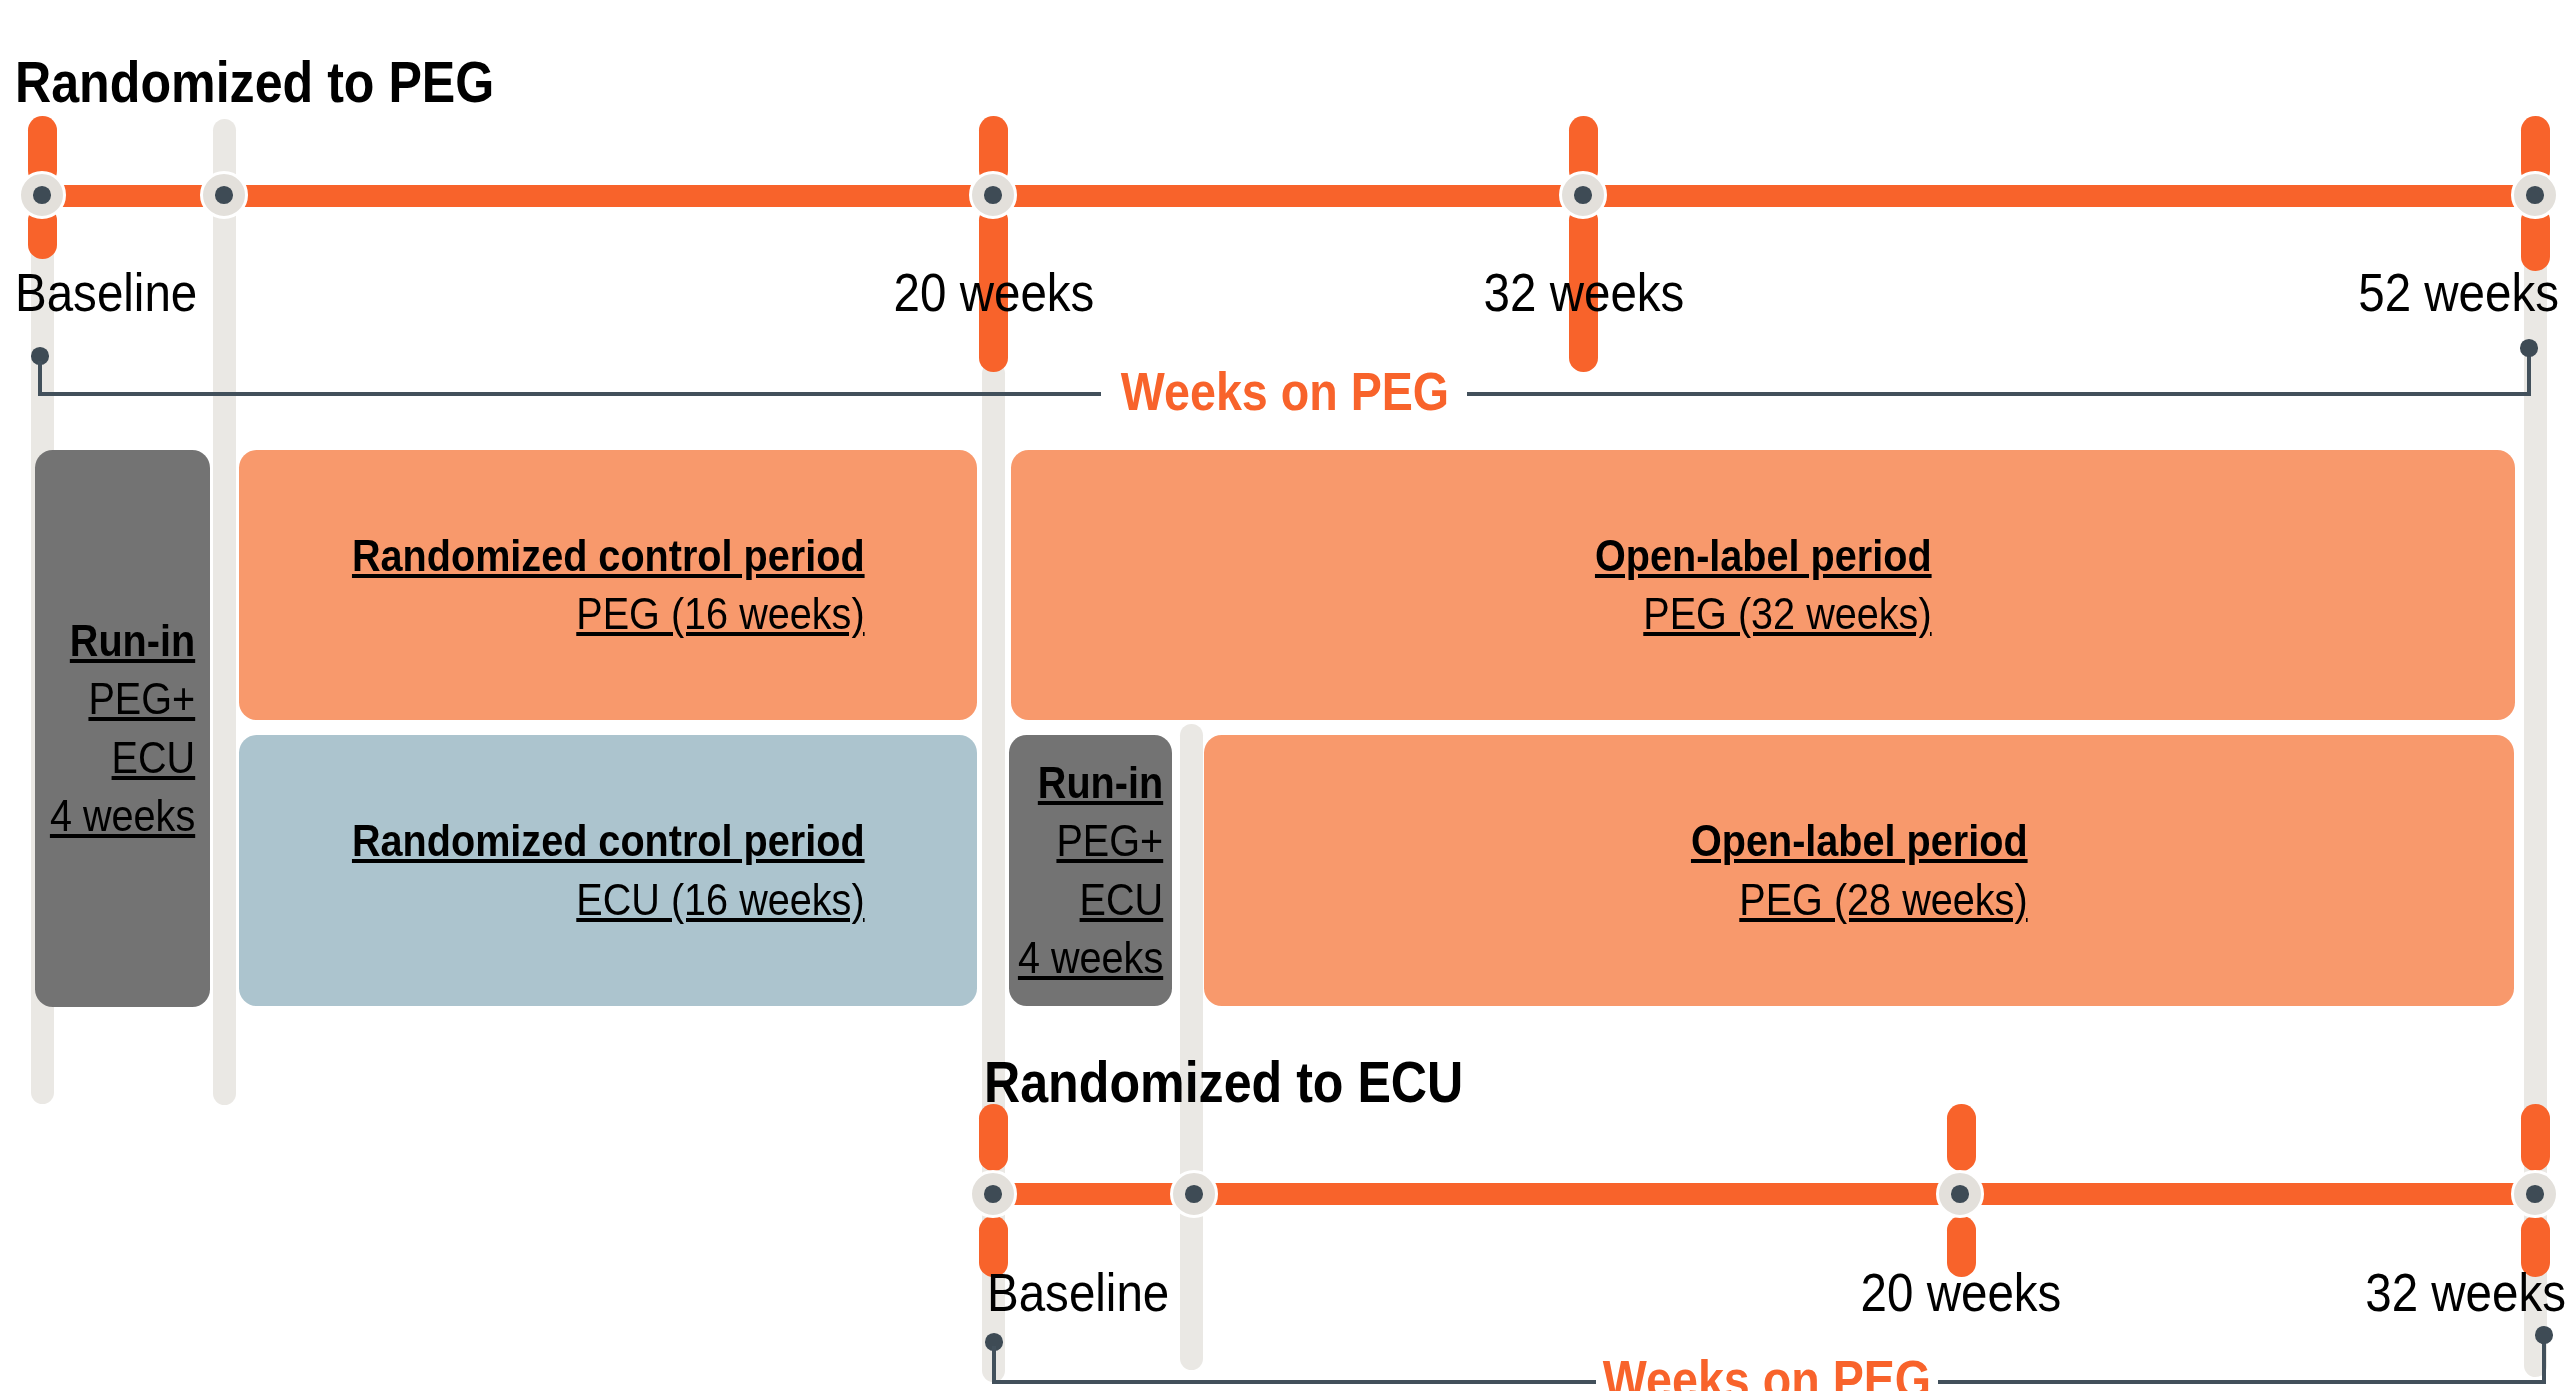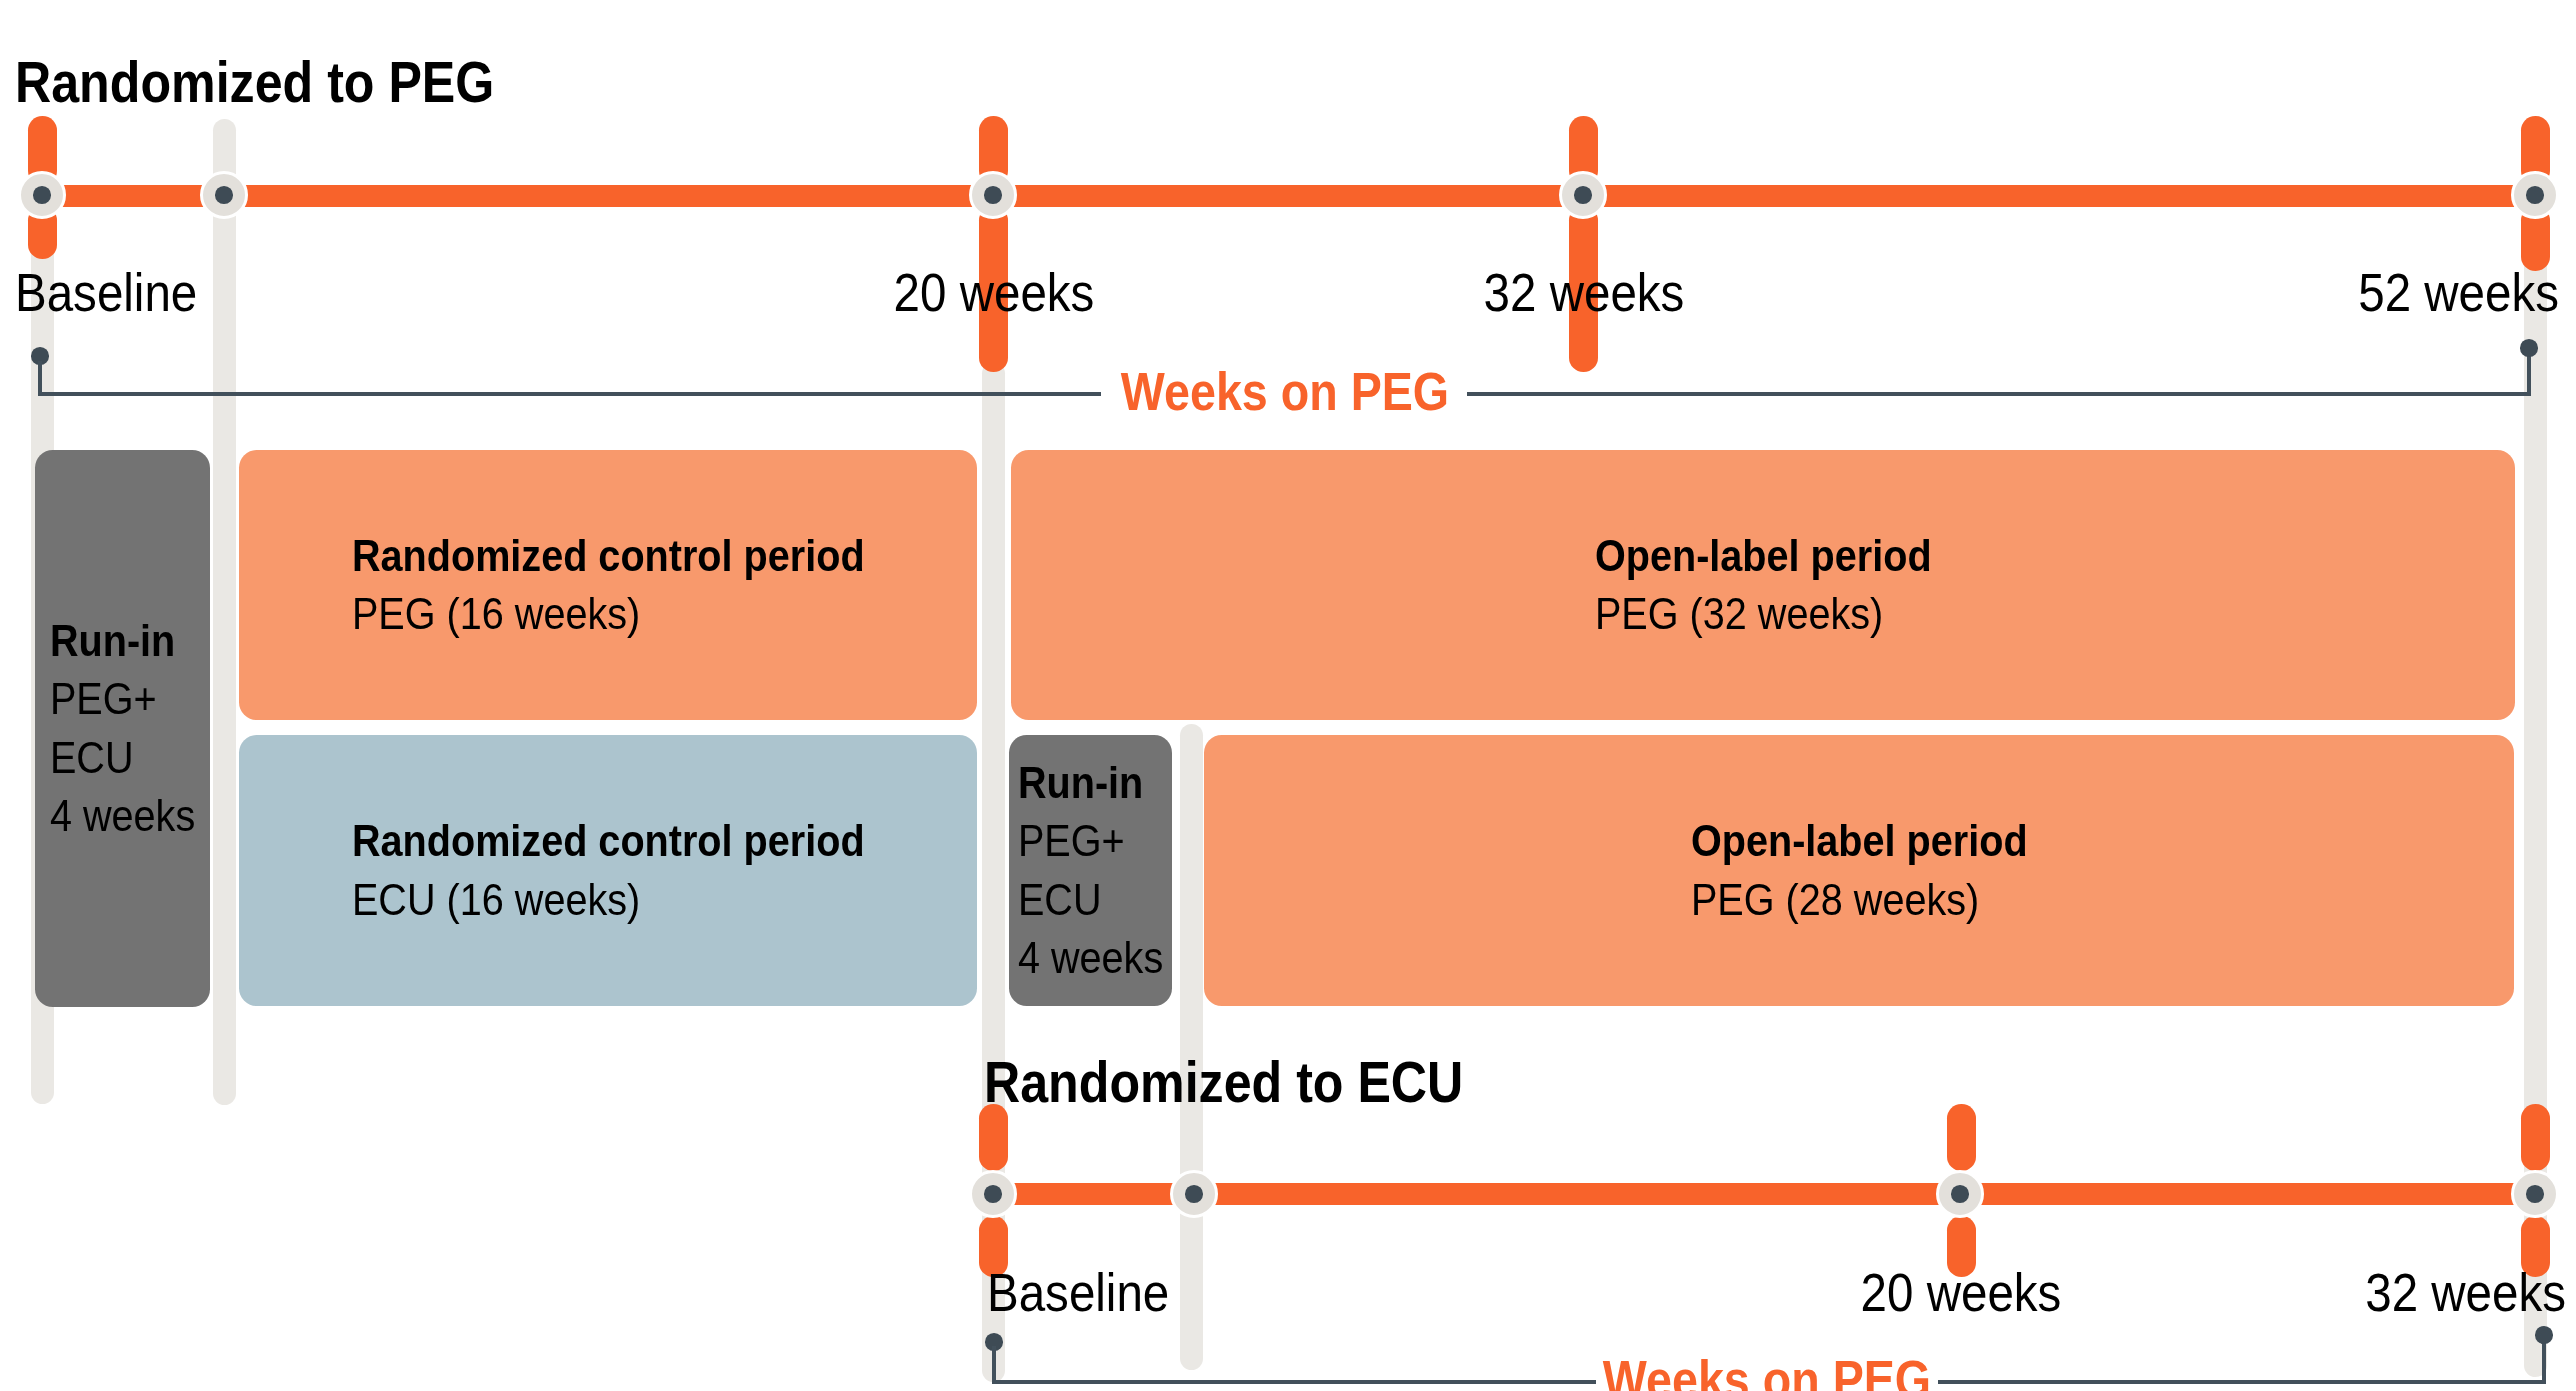--- a/index.html
+++ b/index.html
@@ -11,21 +11,21 @@
   .slot{position:absolute;width:23px;background:#EAE8E4;border-radius:11.6px;z-index:1;}
   
   .tl-bar{position:absolute;height:22px;background:#F8632B;border-radius:11px;z-index:3;}
   
   .tick{position:absolute;width:28.5px;background:#F8632B;border-radius:14.3px;z-index:4;}
   
   .marker{position:absolute;width:42px;height:42px;border-radius:50%;background:#E3E0DB;
           border:3.4px solid #ffffff;z-index:5;display:flex;align-items:center;justify-content:center;}
   .marker .dot{width:17.7px;height:17.7px;border-radius:50%;background:#3E4B55;}
   
-  .box{position:absolute;border-radius:17.7px;z-index:2;display:flex;align-items:center;justify-content:center;text-align:left;}
+  .box{position:absolute;border-radius:17.7px;z-index:2;display:flex;align-items:center;justify-content:center;text-align:right;text-decoration:underline;}
   .box-orange{background:#F8996C;}
   .box-pink{background:#737373;}
   .box-blue{background:#ACC4CE;}
   .btxt{font-size:45px;line-height:1.3;transform:scaleX(0.88);transform-origin:center center;white-space:nowrap;}
   .btxt .b{font-weight:bold;}
   
   .title{position:absolute;font-size:57px;font-weight:bold;transform:scaleX(0.88);transform-origin:left center;white-space:nowrap;z-index:6;}
   .lbl{position:absolute;font-size:54px;z-index:6;white-space:nowrap;}
   .lbl.left{transform:scaleX(0.88);transform-origin:left center;}
   .lbl.center{width:408px;text-align:center;transform:scaleX(0.88);transform-origin:center center;}

